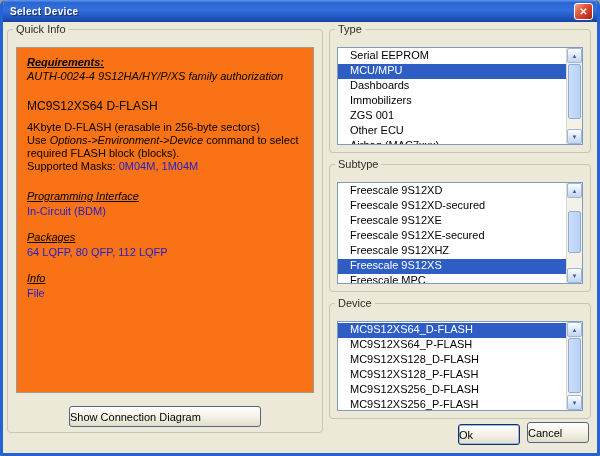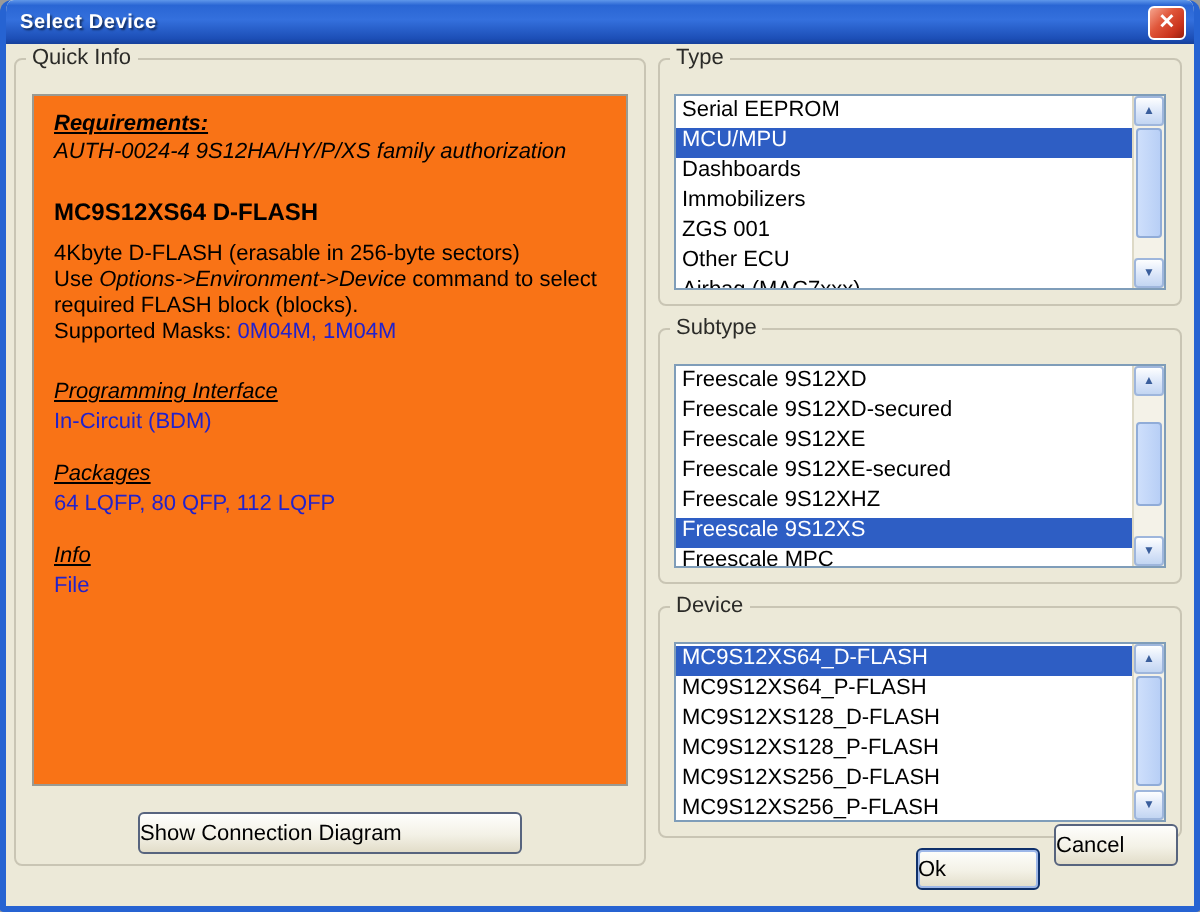--- a/index.html
+++ b/index.html
@@ -38,46 +38,46 @@
     position:absolute; left:8px; right:8px; top:12px; height:346px;
     background:#f97316; border:1px solid #9a9a92;
     padding:8px 10px; font-size:11px; line-height:13px; color:#000; overflow:hidden;
   }
   .it { font-style:italic; }
   .ul { text-decoration:underline; }
   .bold { font-weight:bold; }
   .blue { color:var(--link-blue,#2222cc); }
   .req-head { margin-bottom:1px; }
   .auth { margin-bottom:17px; font-style:italic; }
-  .dev-head { font-weight:bold; font-size:12px; margin-bottom:8px; }
+  .dev-head { font-weight:normal; font-size:12px; margin-bottom:8px; }
   .desc { }
   .masks { margin-bottom:17px; }
   .sect { margin-bottom:13px; }
   .sect-head { margin-bottom:2px; }
 
   .btn {
     position:absolute; font-family:"Liberation Sans",sans-serif; font-size:11px; color:#000;
     background:linear-gradient(180deg,#fefefc 0%,#f3f1e6 55%,#e2ddc9 100%);
     border:1px solid #57647e; border-radius:3px; cursor:pointer; text-align:left;
   }
   #show-diagram { left:50%; transform:translateX(-50%); bottom:5px; width:192px; height:21px; }
   #ok-btn { left:455px; top:424px; width:62px; height:21px; box-shadow:inset 0 0 0 1px #9db7e8; border-color:#10316b; }
-  #cancel-btn { left:524px; top:412px; width:62px; height:21px; }
+  #cancel-btn { left:524px; top:422px; width:62px; height:21px; }
 
   
   #group-type    { left:326px; top:23px;  width:262px; height:130px; }
   #group-subtype { left:326px; top:158px; width:262px; height:134px; }
   #group-device  { left:326px; top:297px; width:262px; height:122px; }
 
   .listbox {
     position:absolute; left:7px; right:7px; top:12px; bottom:7px;
     background:#fff; border:1px solid #7f9db9; display:flex; overflow:hidden;
   }
   .list-items { flex:1; overflow:hidden; padding-top:1px; }
-  .list-item { height:15px; line-height:12px; font-size:11px; padding-left:3px; white-space:nowrap; color:#000; }
+  .list-item { height:15px; line-height:12px; font-size:11px; padding-left:12px; white-space:nowrap; color:#000; }
   .list-item.selected { background:var(--selection,#2e5ec4); color:#fff; }
 
   .scrollbar { width:16px; display:flex; flex-direction:column; background:#f1efe2; border-left:1px solid #ddd9c6; }
   .sb-btn {
     height:15px; background:linear-gradient(180deg,#fdfeff 0%,#d8e4f8 60%,#c2d5f2 100%);
     border:1px solid #9eb6dc; border-radius:2px; color:#3a5e9c; font-size:6px;
     display:flex; align-items:center; justify-content:center; cursor:pointer;
   }
   .sb-track { flex:1; position:relative; background:#f4f2e8; }
   .sb-thumb {

